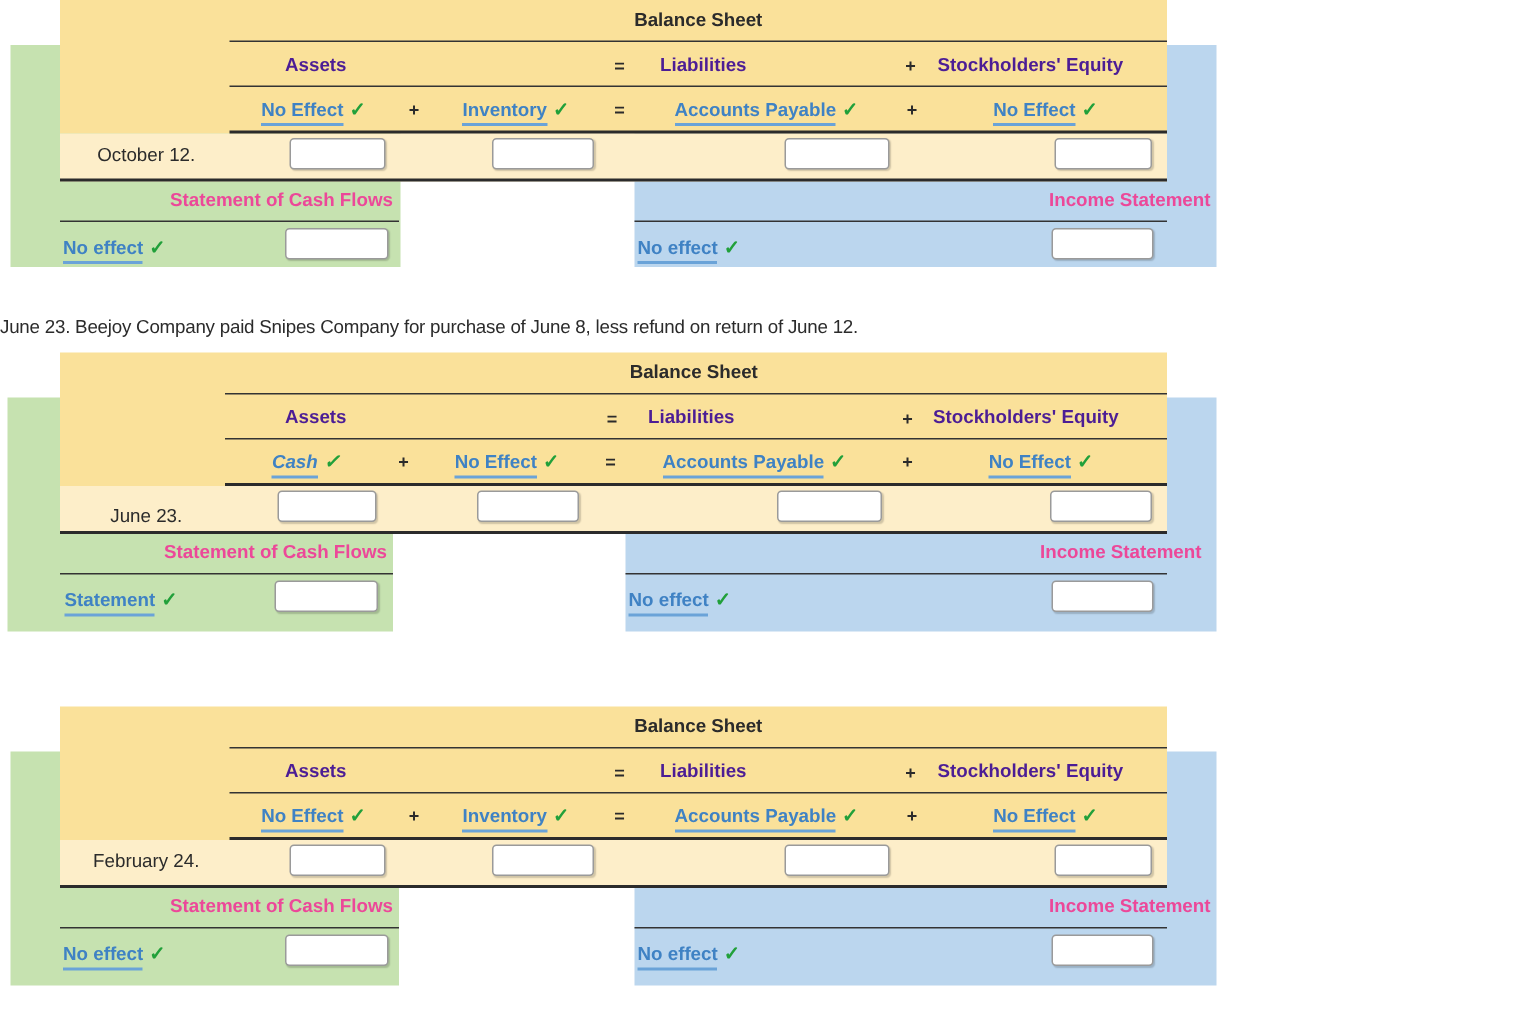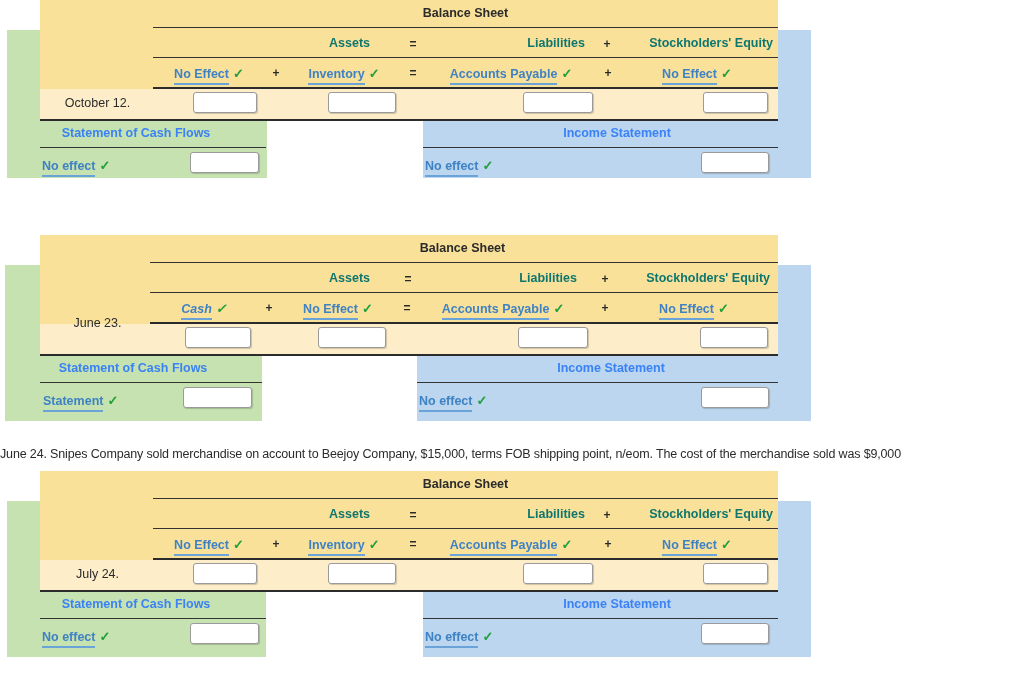--- a/index.html
+++ b/index.html
@@ -69,22 +69,22 @@
     font-size: 12.5px;
     font-weight: bold;
     color: #2b2b2b;
     text-align: center;
     white-space: nowrap;
   }
   .col-head {
     position: absolute;
     font-size: 12.5px;
     font-weight: bold;
-    color: #0f766e;
-    text-align: right;
+    color: #4c1d95;
+    text-align: left;
     white-space: nowrap;
   }
   .op {
     position: absolute;
     font-size: 12px;
     font-weight: bold;
     color: #2b2b2b;
     text-align: center;
     white-space: nowrap;
   }
@@ -117,22 +117,22 @@
     font-weight: bold;
     margin-left: 4px;
     display: inline-block;
   }
 
   
   .stmt-title {
     position: absolute;
     font-size: 12.5px;
     font-weight: bold;
-    color: #3b82f6;
-    text-align: center;
+    color: #ec4899;
+    text-align: right;
     white-space: nowrap;
   }
 
   
   .cell-input {
     position: absolute;
     background: #ffffff;
     border: 1px solid #9a9a9a;
     border-radius: 3px;
     box-shadow: 1px 1px 1px rgba(0,0,0,0.18);
@@ -199,20 +199,21 @@
   <input class="cell-input" style="left: 190px; top: 152px; width: 69px; height: 21px;">
 
   <div class="acct" style="left:425px;top:156px;width:96px;text-align:left;">
     <span class="acct-txt">No effect</span><span class="chk">✓</span>
   </div>
   <input class="cell-input" style="left: 701px; top: 152px; width: 68px; height: 21px;">
 </div>
 
 <div class="txn-block" style="top:208px;height:205px;">
 
+  <div class="txn-desc" style="left:0px;top:3px;">June 23. Beejoy Company paid Snipes Company for purchase of June 8, less refund on return of June 12.</div>
 
   <div class="panel-green" style="left:5px;top:57px;width:257px;height:156px;"></div>
   <div class="panel-blue" style="left:417px;top:57px;width:394px;height:156px;"></div>
   <div class="panel-yellow" style="left:40px;top:27px;width:738px;height:89px;"></div>
   <div class="panel-cream" style="left:40px;top:116px;width:738px;height:32px;"></div>
 
   <div class="bs-title" style="left:150px;top:33px;width:625px;">Balance Sheet</div>
 
   <div class="rule" style="left:150px;top:54px;width:628px;"></div>
   <div class="rule" style="left:150px;top:84px;width:628px;"></div>
@@ -234,21 +235,21 @@
   </div>
   <div class="op" style="left:392px;top:93px;width:30px;">=</div>
   <div class="acct" style="left:420px;top:91px;width:166px;">
     <span class="acct-txt">Accounts Payable</span><span class="chk">✓</span>
   </div>
   <div class="op" style="left:591px;top:93px;width:28px;">+</div>
   <div class="acct" style="left:635px;top:91px;width:118px;">
     <span class="acct-txt">No Effect</span><span class="chk">✓</span>
   </div>
 
-  <div class="date-cell" style="left:45px;top:108px;width:105px;">June 23.</div>
+  <div class="date-cell" style="left:45px;top:129px;width:105px;">June 23.</div>
   <input class="cell-input" style="left: 185px; top: 119px; width: 66px; height: 21px;">
   <input class="cell-input" style="left: 318px; top: 119px; width: 68px; height: 21px;">
   <input class="cell-input" style="left: 518px; top: 119px; width: 70px; height: 21px;">
   <input class="cell-input" style="left: 700px; top: 119px; width: 68px; height: 21px;">
 
   <div class="stmt-title" style="left:8px;top:153px;width:250px;">Statement of Cash Flows</div>
   <div class="stmt-title" style="left:421px;top:153px;width:380px;">Income Statement</div>
   <div class="rule" style="left:40px;top:174px;width:222px;"></div>
   <div class="rule" style="left:417px;top:174px;width:361px;"></div>
 
@@ -258,21 +259,20 @@
   <input class="cell-input" style="left: 183px; top: 179px; width: 69px; height: 21px;">
 
   <div class="acct" style="left:419px;top:183px;width:96px;text-align:left;">
     <span class="acct-txt">No effect</span><span class="chk">✓</span>
   </div>
   <input class="cell-input" style="left: 701px; top: 179px; width: 68px; height: 21px;">
 </div>
 
 <div class="txn-block" style="top:444px;height:230px;">
 
-  <div class="txn-desc" style="left:0px;top:3px;">June 24. Snipes Company sold merchandise on account to Beejoy Company, $15,000, terms FOB shipping point, n/eom. The cost of the merchandise sold was $9,000</div>
 
   <div class="panel-green" style="left:7px;top:57px;width:259px;height:156px;"></div>
   <div class="panel-blue" style="left:423px;top:57px;width:388px;height:156px;"></div>
   <div class="panel-yellow" style="left:40px;top:27px;width:738px;height:89px;"></div>
   <div class="panel-cream" style="left:40px;top:116px;width:738px;height:32px;"></div>
 
   <div class="bs-title" style="left:153px;top:33px;width:625px;">Balance Sheet</div>
 
   <div class="rule" style="left:153px;top:54px;width:625px;"></div>
   <div class="rule" style="left:153px;top:84px;width:625px;"></div>
@@ -294,21 +294,21 @@
   </div>
   <div class="op" style="left:398px;top:93px;width:30px;">=</div>
   <div class="acct" style="left:428px;top:91px;width:166px;">
     <span class="acct-txt">Accounts Payable</span><span class="chk">✓</span>
   </div>
   <div class="op" style="left:594px;top:93px;width:28px;">+</div>
   <div class="acct" style="left:638px;top:91px;width:118px;">
     <span class="acct-txt">No Effect</span><span class="chk">✓</span>
   </div>
 
-  <div class="date-cell" style="left:45px;top:123px;width:105px;">July 24.</div>
+  <div class="date-cell" style="left:45px;top:123px;width:105px;">February 24.</div>
   <input class="cell-input" style="left: 193px; top: 119px; width: 64px; height: 21px;">
   <input class="cell-input" style="left: 328px; top: 119px; width: 68px; height: 21px;">
   <input class="cell-input" style="left: 523px; top: 119px; width: 70px; height: 21px;">
   <input class="cell-input" style="left: 703px; top: 119px; width: 65px; height: 21px;">
 
   <div class="stmt-title" style="left:10px;top:153px;width:252px;">Statement of Cash Flows</div>
   <div class="stmt-title" style="left:427px;top:153px;width:380px;">Income Statement</div>
   <div class="rule" style="left:40px;top:174px;width:226px;"></div>
   <div class="rule" style="left:423px;top:174px;width:355px;"></div>
 

